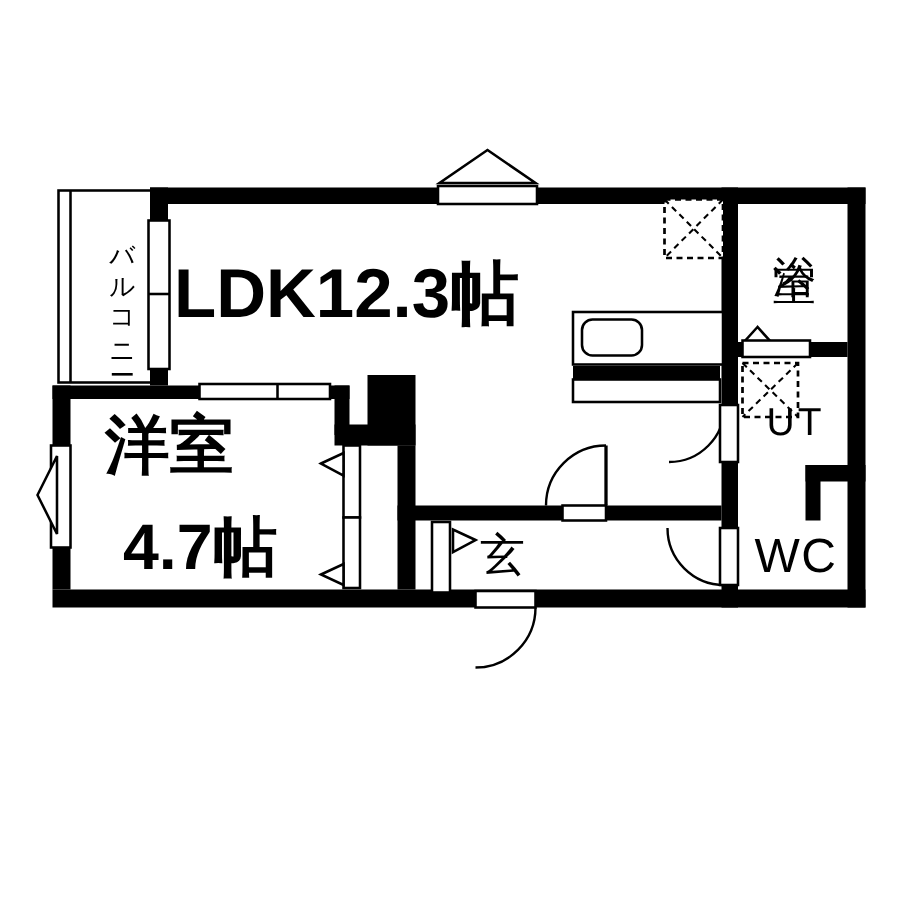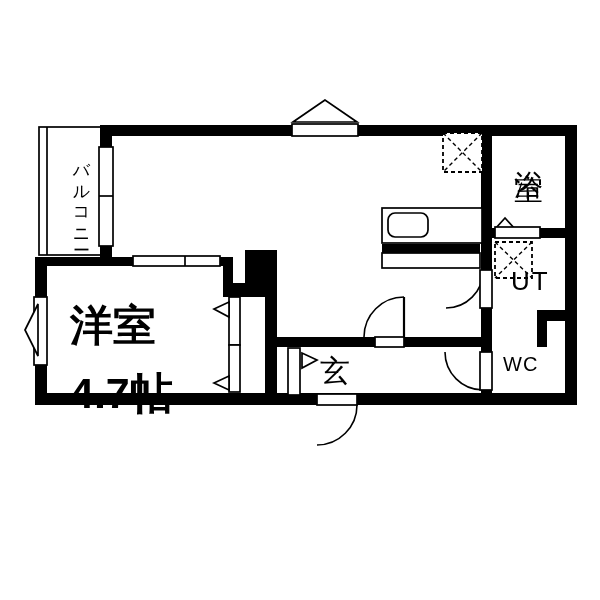--- a/index.html
+++ b/index.html
@@ -15,26 +15,26 @@
   .thin     { fill:none; stroke:var(--line); stroke-width:1.7; }
   .leaf     { stroke:var(--line); stroke-width:2.2; }
   .arc      { fill:none; stroke:var(--line); stroke-width:1.6; }
   .dash     { fill:var(--background); stroke:var(--line); stroke-width:1.8; stroke-dasharray:4 3; }
   .dashline { stroke:var(--line); stroke-width:1.4; stroke-dasharray:4 3; }
   .label { position:absolute; color:var(--text); white-space:nowrap; line-height:1; }
   .heavy { font-weight:900; }
   .vert  { writing-mode:vertical-rl; text-orientation:upright; }
   #ldk-label     { left:116px; top:172px; font-size:46px; letter-spacing:0px; }
   #west-label    { left:70px;  top:276px; font-size:43px; }
-  #west-label span { display:block;margin-top:28px; }
-  #west-label .l2 { margin-top:25px; }
+  #west-label span { display:block; }
+  #west-label .l2 { margin-top:25px;margin-left:12px; }
   #bath-label    { left:514px; top:147px; font-size:29px; letter-spacing:3px; }
   #balcony-label { left:73px;  top:151px; font-size:17px; letter-spacing:3px; }
   #ut-label      { left:511px; top:268px; font-size:26px; letter-spacing:2px; }
-  #wc-label      { left:503px; top:354px; font-size:20px; letter-spacing:1px; }
+  #wc-label      { left:503px; top:354px; font-size:32px; letter-spacing:1px; }
   #genkan-label  { left:320px; top:356px; font-size:30px; }
 </style>
 </head>
 <body>
 
 <div id="stage">
 
   <svg width="600" height="600" viewBox="0 0 600 600">
 
     <g>
@@ -117,20 +117,21 @@
       <polygon class="bar" points="214,309 229,302 229,317"></polygon>
       <polygon class="bar" points="214,383 229,376 229,390"></polygon>
     </g>
 
     <g>
       <rect class="bar" x="288" y="348" width="12" height="47"></rect>
       <polygon class="bar" points="317,360 302,353 302,368"></polygon>
     </g>
   </svg>
 
+  <div class="label heavy" id="ldk-label">LDK12.3帖</div>
 
   <div class="label heavy" id="west-label">
     <span class="l1">洋室</span>
     <span class="l2">4.7帖</span>
   </div>
 
   <div class="label vert" id="bath-label">浴室</div>
   <div class="label vert" id="balcony-label">バルコニー</div>
   <div class="label" id="ut-label">UT</div>
   <div class="label" id="wc-label">WC</div>

